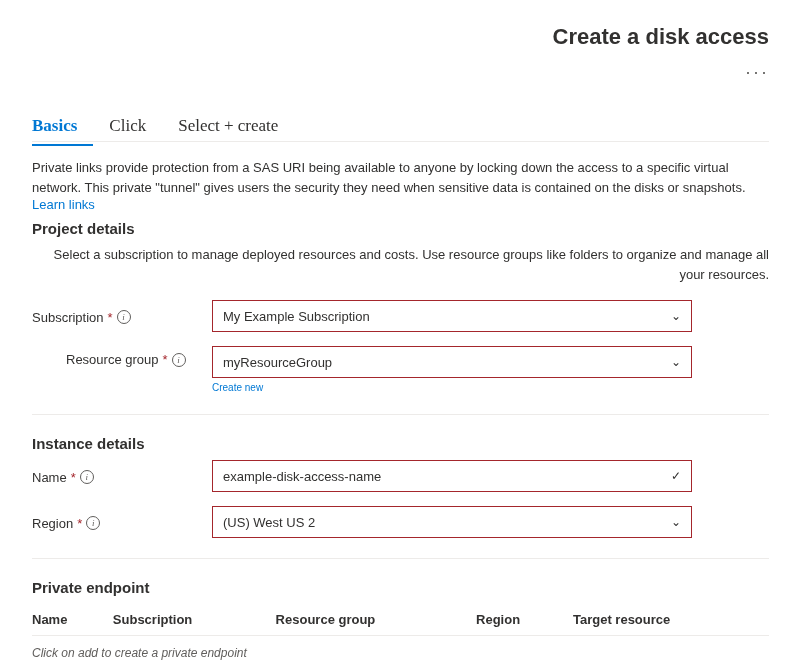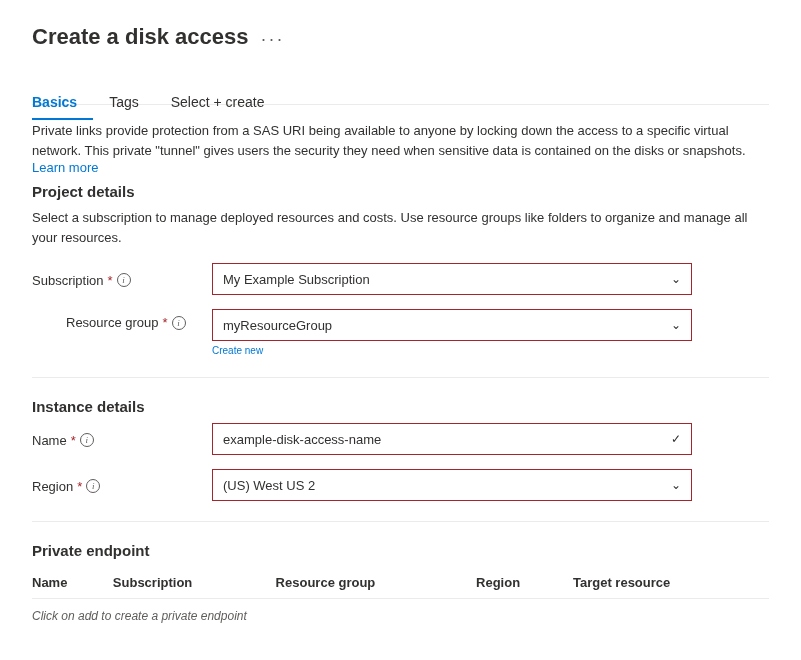--- a/index.html
+++ b/index.html
@@ -13,20 +13,21 @@
       max-width: 801px;
       min-height: 660px;
       background: #fff;
       padding: 24px 32px;
     }
     .page-header {
       display: flex;
       align-items: flex-end;
       gap: 12px;
       margin-bottom: 20px;
+      flex-direction: column;
     }
     .page-title {
       font-size: 22px;
       font-weight: 600;
       color: #323130;
     }
     .dots-menu {
       font-size: 18px;
       color: #605e5c;
       cursor: pointer;
@@ -35,25 +36,26 @@
     .tabs {
       display: flex;
       border-bottom: 1px solid #edebe9;
       margin-bottom: 16px;
       gap: 0;
     }
     .tab {
       padding: 8px 16px 8px 0;
       margin-right: 16px;
       cursor: pointer;
-      font-size: 14px;
+      font-size: 17px;
       color: #323130;
       border-bottom: 2px solid transparent;
       position: relative;
-      top: 16px;
+      top: 5px;
+      font-family: Liberation Serif, serif;
     }
     .tab.active {
       color: #0078d4;
       border-bottom: 2px solid #0078d4;
       font-weight: 600;
     }
     .description-text {
       font-size: 13px;
       color: #323130;
       line-height: 1.5;
@@ -69,20 +71,21 @@
       font-weight: 600;
       color: #323130;
       margin-top: 8px;
       margin-bottom: 8px;
     }
     .section-description {
       font-size: 13px;
       color: #323130;
       line-height: 1.5;
       margin-bottom: 16px;
+      text-align: right;
     }
     .form-row {
       display: flex;
       align-items: center;
       margin-bottom: 14px;
     }
     .label-row {
       display: flex;
       align-items: center;
       gap: 4px;
@@ -196,30 +199,30 @@
     <h1 class="page-title">Create a disk access</h1>
     <span class="dots-menu">···</span>
   </div>
 
   
   <div class="tabs">
     <div class="tab active">
       <span>Basics</span>
     </div>
     <div class="tab">
-      <span>Tags</span>
+      <span>Click</span>
     </div>
     <div class="tab">
       <span>Select + create</span>
     </div>
   </div>
 
   
   <p class="description-text">Private links provide protection from a SAS URI being available to anyone by locking down the access to a specific virtual network. This private "tunnel" gives users the security they need when sensitive data is contained on the disks or snapshots.</p>
-  <a class="learn-more" href="#">Learn more</a>
+  <a class="learn-more" href="#">Learn links</a>
 
   
   <div class="section-title">Project details</div>
   <p class="section-description">Select a subscription to manage deployed resources and costs. Use resource groups like folders to organize and manage all your resources.</p>
 
   
   <div class="form-row">
     <div class="form-label-col">
       <div class="label-row">
         <span class="label-text">Subscription</span>

